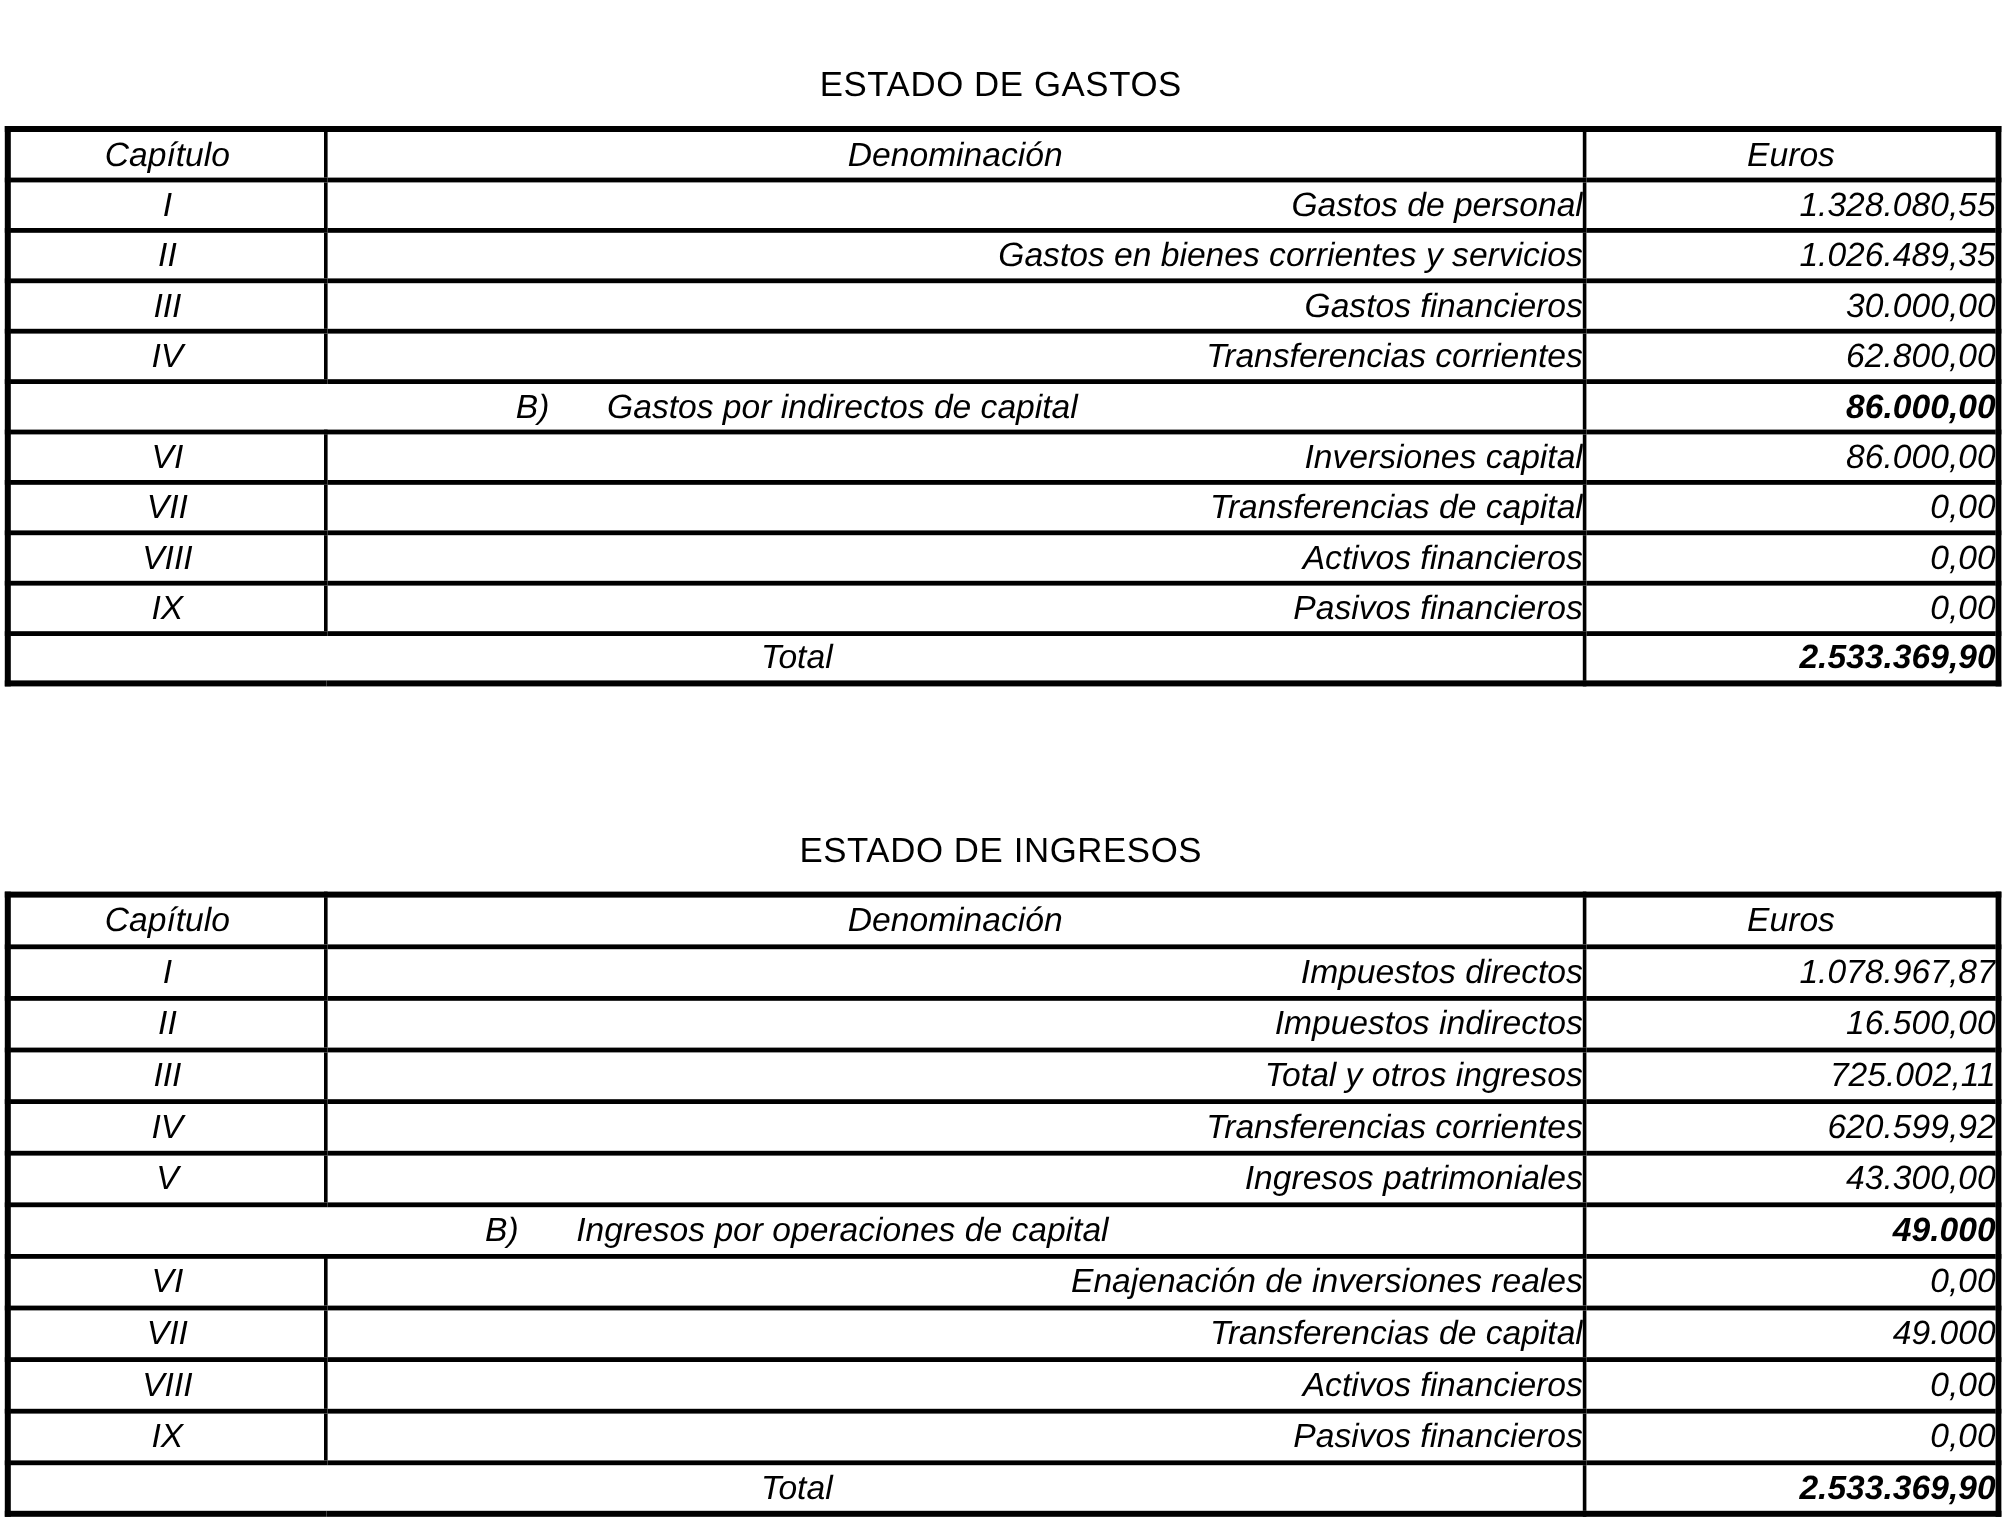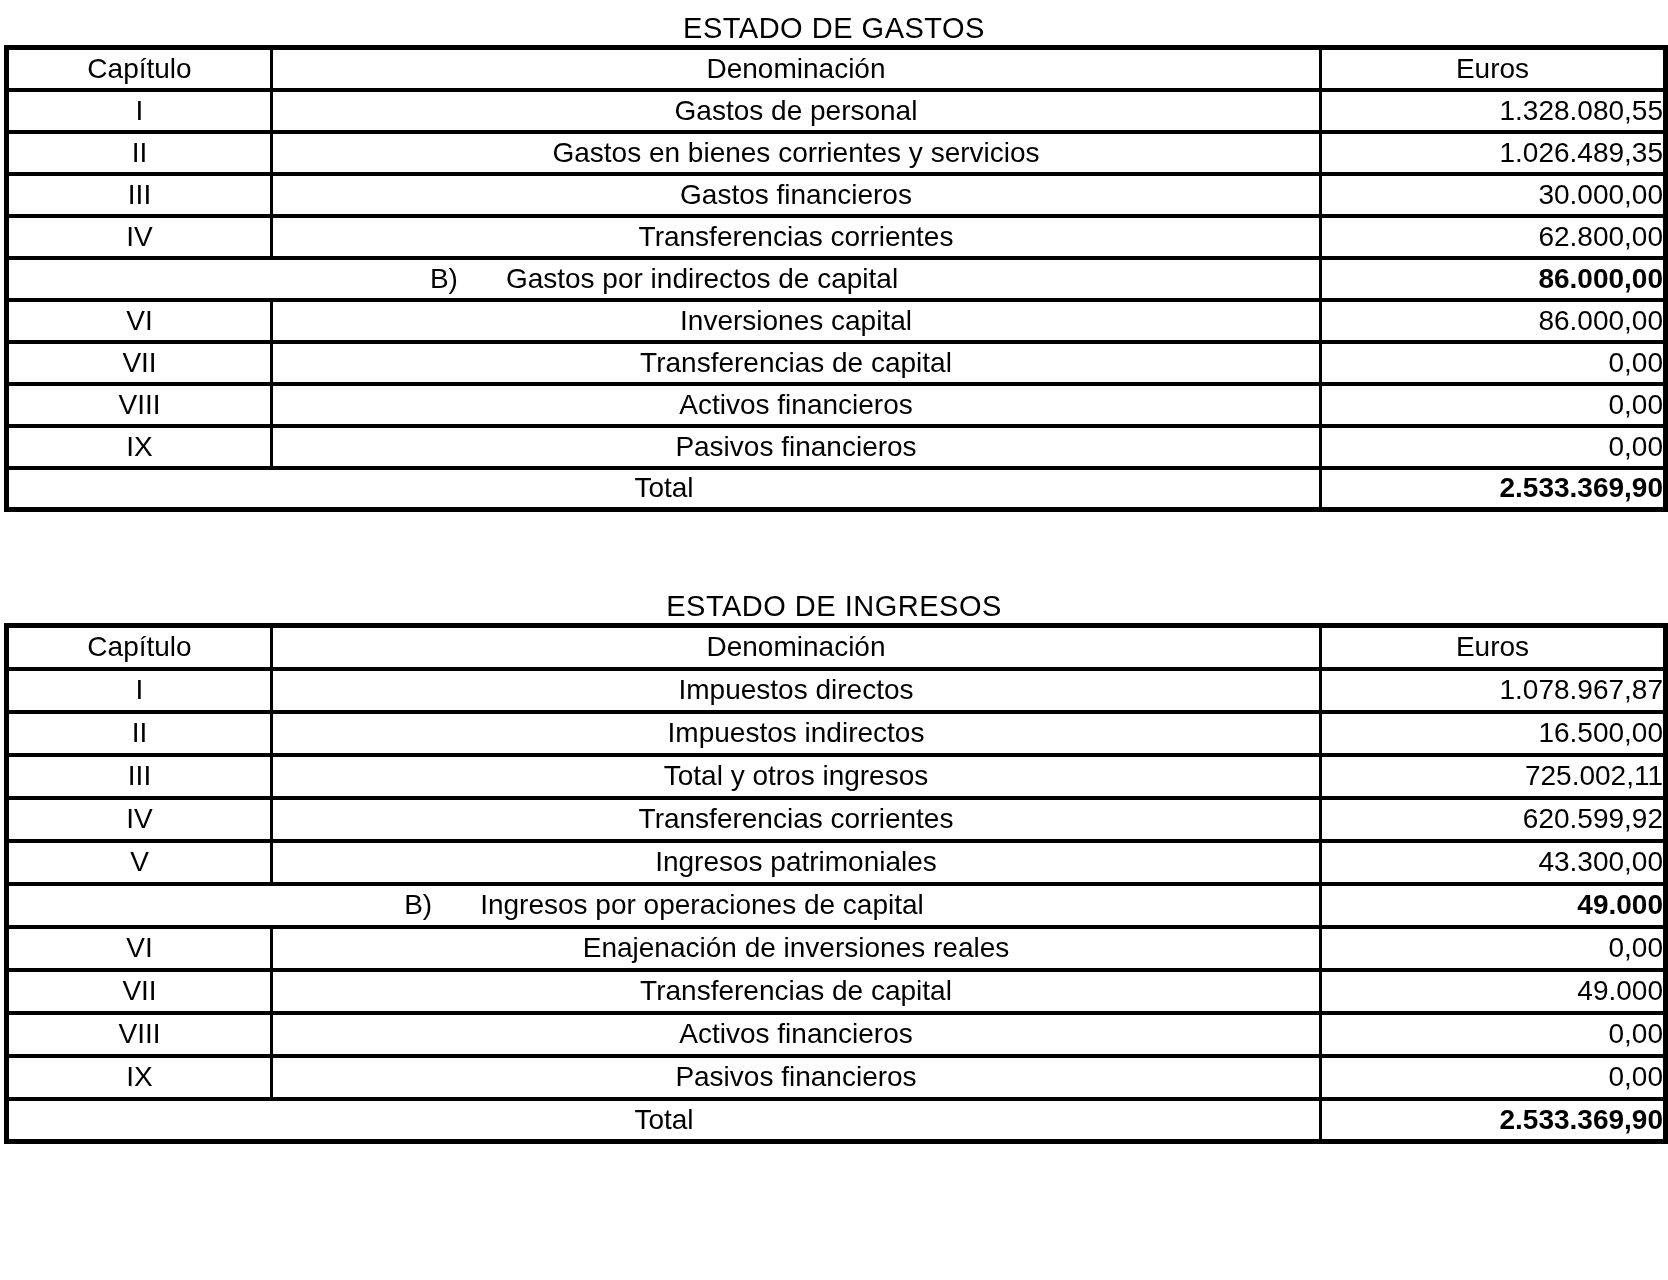--- a/index.html
+++ b/index.html
@@ -19,49 +19,52 @@
     position: relative;
     width: 1668px;
     height: 1280px;
   }
   .table-title {
     text-align: center;
     font-size: 29px;
     font-weight: 400;
     letter-spacing: 0.5px;
     color: #000;
+    margin-top: 43px;
   }
   .title-gastos   { padding-top: 12px; }
   .title-ingresos { padding-top: 78px; }
   table.budget {
     border-collapse: collapse;
     table-layout: fixed;
     width: 1659px;
     margin-left: 4px;
+    margin-top: 17px;
+    font-style: italic;
   }
   table.budget td, table.budget th {
     border: 3px solid #000;
     border-top-width: 4px;
     border-bottom-width: 4px;
     font-size: 28px;
     font-weight: 400;
     padding: 0;
     vertical-align: middle;
     overflow: hidden;
     white-space: nowrap;
   }
   table.budget { border: 5px solid #000; }
   table.t0 tr { height: 42px; }
   table.t1 tr { height: 43px; }
   th.col-capitulo, th.col-denominacion, th.col-euros {
     font-weight: 700;
     text-align: center;
   }
   td.chapter-cell { text-align: center; }
-  td.denom-cell   { text-align: center; padding-left: 16px; }
+  td.denom-cell   { text-align: right; padding-left: 16px; }
   td.euros-cell   { text-align: right; padding-right: 72px; }
   td.group-cell   { text-align: center; }
   td.group-cell .group-prefix { display: inline-block; margin-right: 48px; }
   td.euros-cell.bold, td.total-label-cell { font-weight: 700; }
   td.total-label-cell { text-align: center; padding-right: 210px; }
 </style>
 </head>
 <body>
 
 <div class="page">

